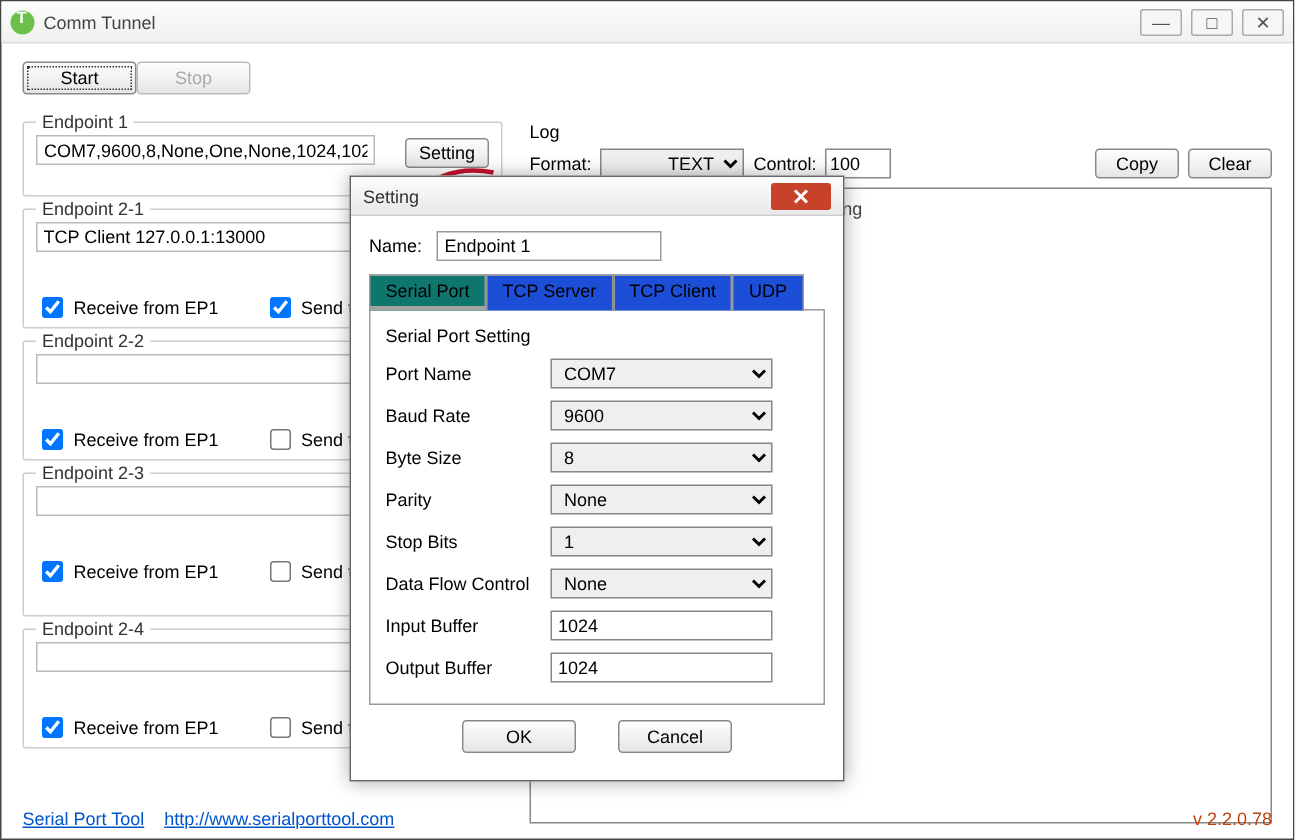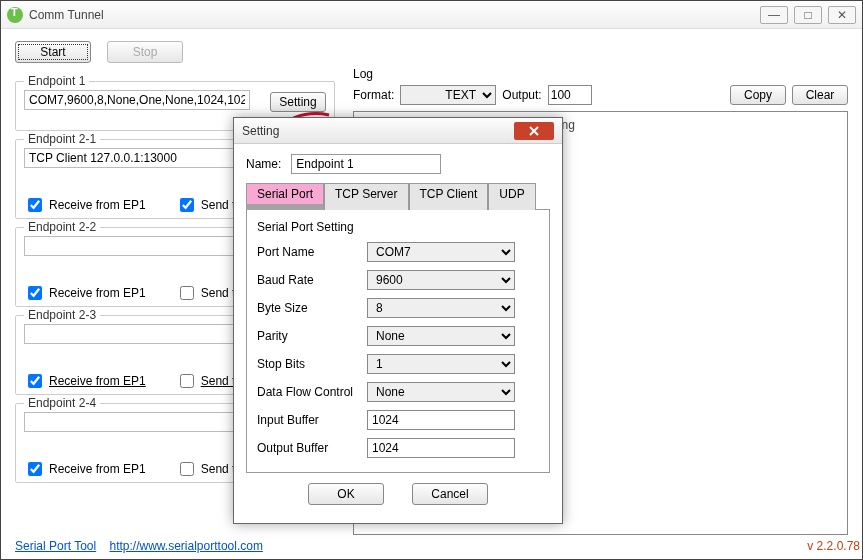--- a/index.html
+++ b/index.html
@@ -7,61 +7,61 @@
   .window { width:863px; height:560px; border:1px solid #444; position:relative; background:#fff; }
   .titlebar { height:28px; display:flex; align-items:center; padding:0 6px; background:linear-gradient(#fdfdfd,#f0f0f0); border-bottom:1px solid #ddd; }
   .titlebar .icon { width:16px;height:16px;border-radius:50%;background:#6cc04a;position:relative;margin-right:6px; }
   .titlebar .icon::after{content:"T";position:absolute;left:4px;top:-1px;font-size:11px;color:#fff;font-weight:bold;}
   .titlebar .title { flex:1; color:#444; }
   .titlebar .winbtns { display:flex; gap:6px; }
   .winbtn { width:28px;height:18px;border:1px solid #aaa;border-radius:2px;display:flex;align-items:center;justify-content:center;background:#f6f6f6;cursor:pointer;color:#555; }
 
   .client { position:absolute; top:28px; bottom:0; left:0; right:0; padding:12px 14px; }
 
-  .btnrow { display:flex; gap:16px; margin-bottom:24px;align-items:flex-end; }
+  .btnrow { display:flex; margin-bottom:24px;align-items:flex-end; }
   .btn { min-width:76px; height:22px; border:1px solid #888; border-radius:3px; background:linear-gradient(#fdfdfd,#e6e6e6); cursor:pointer; display:inline-flex; align-items:center; justify-content:center; }
   .btn.focus{outline:1px dotted #333;outline-offset:-4px;}
   .btn.disabled{color:#aaa;border-color:#bbb;cursor:default;}
   .btn.small{min-width:56px;height:20px;}
 
   .left-col { position:absolute; left:14px; top:44px; width:320px; }
   .ep-group { border:1px solid #ccc; border-radius:2px; position:relative; padding:8px 8px 6px; margin-top:8px; }
   .ep-group .legend { position:absolute; top:-8px; left:8px; background:#fff; padding:0 4px; color:#333;}
   .ep-text { width:100%; height:20px; border:1px solid #bbb; padding:2px 4px; margin-bottom:4px; }
   .ep-row { display:flex; justify-content:space-between; align-items:center; }
   .setbtn{float:right;}
   .cbrow{display:flex;gap:30px;margin-top:52px;}
   .cbrow.first{margin-top:23px;}
   .cb{display:flex;align-items:center;gap:4px;}
   .cb input{width:14px;height:14px;}
 
-  .right-col{position:absolute;left:352px;right:14px;top:38px;}
+  .right-col{position:absolute;left:352px;right:14px;top:52px;}
   .loglabel{margin-bottom:4px;}
   .logopts{display:flex;align-items:center;gap:6px;margin-bottom:6px;}
   .sel{height:20px;width:96px;border:1px solid #888;padding-left:40px;}
   .spin{width:44px;height:20px;border:1px solid #888;padding:0 2px;}
   .logbox{border:1px solid #888;height:424px;overflow:auto;background:#fff;padding:4px 6px;font-family:Consolas,monospace;}
   .logline{white-space:pre;line-height:18px;color:#444;}
   .logline .ts{color:#888;}
 
-  .footer{position:absolute;left:14px;right:2px;bottom:6px;display:flex;justify-content:space-between;color:#0054cc;}
+  .footer{position:absolute;left:14px;right:14px;bottom:6px;display:flex;justify-content:space-between;color:#0054cc;}
   .footer a{color:#0054cc;text-decoration:underline;}
   .ver{color:#c2410c;}
 
   
   .dialog{position:absolute;left:232px;top:116px;width:330px;background:#fff;border:1px solid #666;box-shadow:0 0 12px rgba(0,0,0,.35);}
   .dlg-title{height:26px;background:linear-gradient(#fdfdfd,#e8e8e8);display:flex;align-items:center;padding:0 8px;border-bottom:1px solid #ccc;}
   .dlg-title span{flex:1;color:#333;}
   .closebtn{width:40px;height:18px;background:#c8412a;border-radius:2px;display:flex;align-items:center;justify-content:center;color:#fff;cursor:pointer;}
   .dlg-body{padding:10px 12px 8px;}
   .name-row{display:flex;align-items:center;gap:10px;margin-bottom:8px;}
   .name-row input{width:150px;height:20px;border:1px solid #999;padding:2px 4px;}
   .tabs{display:flex;gap:-1px;}
-  .tab{border:1px solid #999;border-bottom:none;padding:3px 10px;background:#e5e5e5;cursor:pointer;position:relative;top:1px;}
-  .tab.active{background:#f9a8d4;border-bottom:6px solid #a3a3a3;}
+  .tab{border:1px solid #999;border-bottom:none;padding:3px 10px;background:#1d4ed8;cursor:pointer;position:relative;top:1px;}
+  .tab.active{background:#0f766e;border-bottom:3px solid #a3a3a3;}
   .tabpanel{border:1px solid #999;padding:10px 10px 6px;}
   .fs-title{font-size:12px;margin-bottom:8px;}
   .frow{display:flex;align-items:center;margin-bottom:8px;}
   .frow label{width:110px;}
   .frow select,.frow input{width:148px;height:20px;border:1px solid #888;padding:0 4px;}
   .dlg-btns{display:flex;justify-content:center;gap:28px;padding:10px 0;}
 
   .arrow{position:absolute;left:268px;top:110px;width:70px;height:28px;pointer-events:none;}
 </style>
 </head>
@@ -117,21 +117,21 @@
             <label class="cb">
               <input type="checkbox" checked="" style=""> 
               <span>Receive from EP1</span>
             </label>
             <label class="cb">
               <input type="checkbox" style=""> 
               <span>Send to</span>
             </label>
           </div>
         </div>
-        <div class="ep-group" style="height: 80px; text-decoration: underline;">
+        <div class="ep-group" style="height: 96px;">
           <div class="legend">Endpoint 2-3</div>
           <div class="ep-row">
             <input class="ep-text" style="width: 300px;" value="">
           </div>
           <div class="cbrow first">
             <label class="cb">
               <input type="checkbox" checked="" style=""> 
               <span>Receive from EP1</span>
             </label>
             <label class="cb">
@@ -156,21 +156,21 @@
             </label>
           </div>
         </div>
       </div>
 
     <div class="right-col">
       <div class="loglabel">Log</div>
       <div class="logopts">
         <span>Format:</span>
         <select class="sel"><option>TEXT</option></select>
-        <span>Output:</span>
+        <span>Control:</span>
         <input class="spin" value="100" style="">
         <div style="flex:1"></div>
         <div class="btn small">Copy</div>
         <div class="btn small">Clear</div>
       </div>
       <div class="logbox" id="logbox">
           <div class="logline"><span class="ts">14:29:25.02:</span>    Endpoint 2_1 Connecting</div>
           <div class="logline"><span class="ts"></span>                    Connected</div>
           <div class="logline"><span class="ts"></span>                  2_1 Connected</div>
           <div class="logline"><span class="ts"></span></div>

